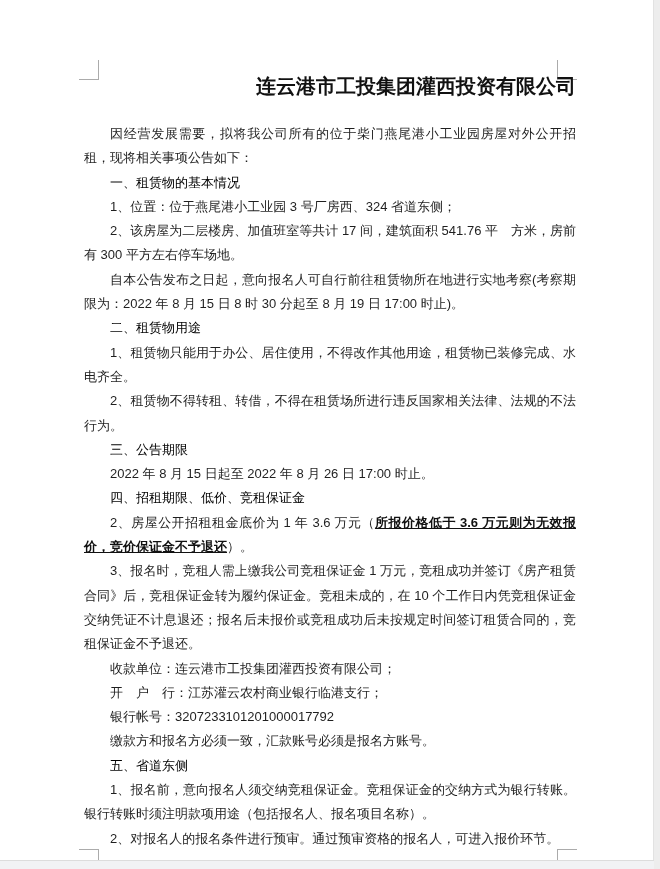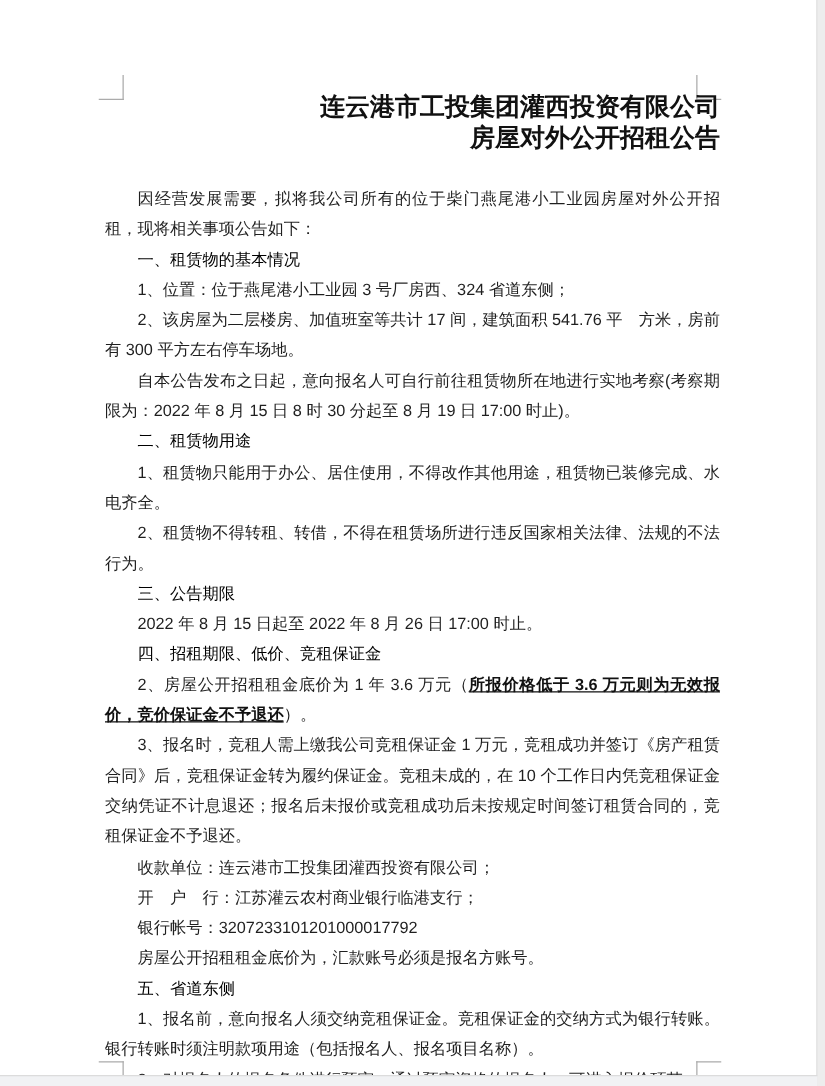--- a/index.html
+++ b/index.html
@@ -40,21 +40,20 @@
 </head>
 <body>
 
 <div class="crop crop-tl"></div>
 <div class="crop crop-tr"></div>
 <div class="crop crop-bl"></div>
 <div class="crop crop-br"></div>
 
 <div class="content">
   <h1 class="doc-title">连云港市工投集团灌西投资有限公司</h1>
-  <h1 class="doc-title">房屋对外公开招租公告</h1>
 
   <p class="body-start">因经营发展需要，拟将我公司所有的位于柴门燕尾港小工业园房屋对外公开招租，现将相关事项公告如下：</p>
 
   <p class="heading">一、租赁物的基本情况</p>
   <p>1、位置：位于燕尾港小工业园 3 号厂房西、324 省道东侧；</p>
   <p>2、该房屋为二层楼房、加值班室等共计 17 间，建筑面积 541.76 平　方米，房前有 300 平方左右停车场地。</p>
   <p>自本公告发布之日起，意向报名人可自行前往租赁物所在地进行实地考察(考察期限为：2022 年 8 月 15 日 8 时 30 分起至 8 月 19 日 17:00 时止)。</p>
 
   <p class="heading">二、租赁物用途</p>
   <p>1、租赁物只能用于办公、居住使用，不得改作其他用途，租赁物已装修完成、水电齐全。</p>
@@ -62,21 +61,21 @@
 
   <p class="heading">三、公告期限</p>
   <p><span>2022 年 8 月 15 日</span><span class="u">起至</span><span> 2022 年 8 月 26 日 17:00 时止。</span></p>
 
   <p class="heading">四、招租期限、低价、竞租保证金</p>
   <p><span>2、房屋公开招租租金底价为 1 年 3.6 万元（</span><span class="bu">所报价格低于 3.6 万元则为无效报价，竞价保证金不予退还</span><span>）。</span></p>
   <p><span>3、报名时，竞租人需上缴我公司竞租保证金 1 万元，竞租成功并签订《房产租赁合同》后，竞租保证金转为履约保证金。竞租未成的，在 10 个工作日内凭竞租保证金交纳凭证不计息退还；</span><span class="u">报名后未报价或竞租成功后未按规定时间签订租赁合同的，竞租保证金不予退还。</span></p>
   <p>收款单位：连云港市工投集团灌西投资有限公司；</p>
   <p>开　户　行：江苏灌云农村商业银行临港支行；</p>
   <p><span>银行帐号：</span><span>3207233101201000017792</span></p>
-  <p>房屋公开招租租金底价为，汇款账号必须是报名方账号。</p>
+  <p>缴款方和报名方必须一致，汇款账号必须是报名方账号。</p>
 
   <p class="heading">五、省道东侧</p>
   <p>1、报名前，意向报名人须交纳竞租保证金。竞租保证金的交纳方式为银行转账。银行转账时须注明款项用途（包括报名人、报名项目名称）。</p>
   <p>2、对报名人的报名条件进行预审。通过预审资格的报名人，可进入报价环节。</p>
 </div>
 
 <div class="canvas-right-edge"></div>
 <div class="canvas-bottom-edge"></div>
 
 </body></html>

